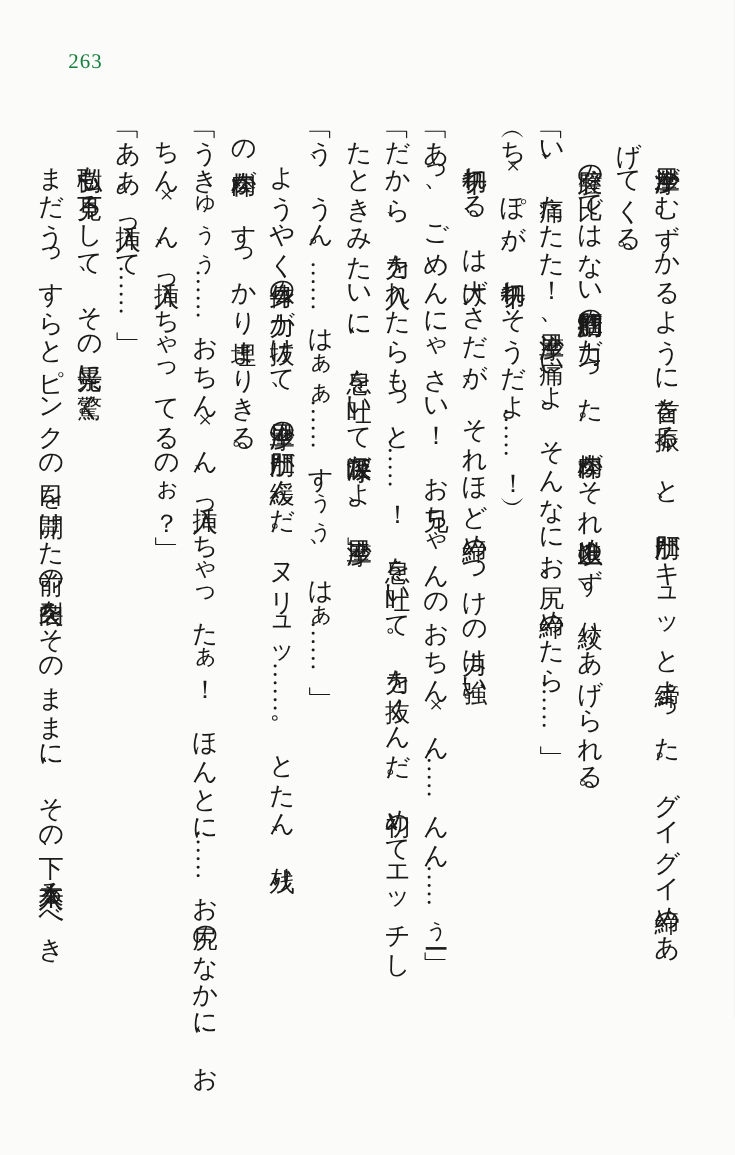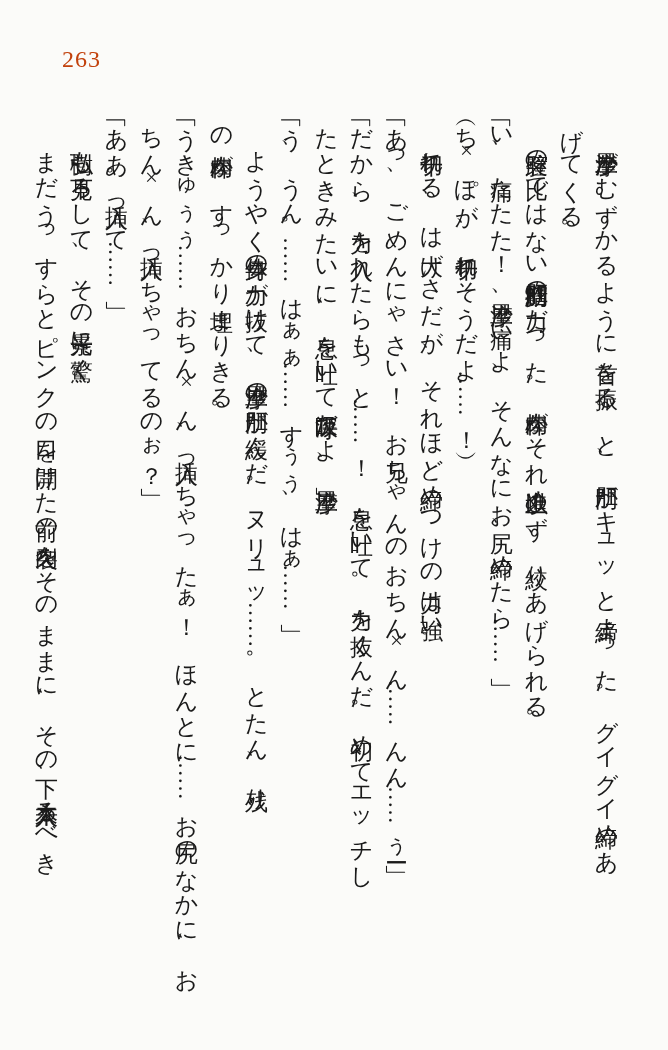--- a/index.html
+++ b/index.html
@@ -12,23 +12,23 @@
     width: 668px;
     height: 1050px;
     background: #fbfbf9;
     overflow: hidden;
     font-family: "Liberation Serif", "DejaVu Serif", serif;
   }
   .page-number {
     position: absolute;
     top: 46px;
     left: 62px;
-    font-size: 24px;
+    font-size: 19px;
     letter-spacing: 1px;
-    color: #c2410c;
+    color: #15803d;
     font-family: "Liberation Serif", "DejaVu Serif", serif;
   }
   .text-block {
     position: absolute;
     top: 112px;
     right: 44px;
     height: 880px;
     writing-mode: vertical-rl;
     text-orientation: mixed;
     color: #1a1a1a;

